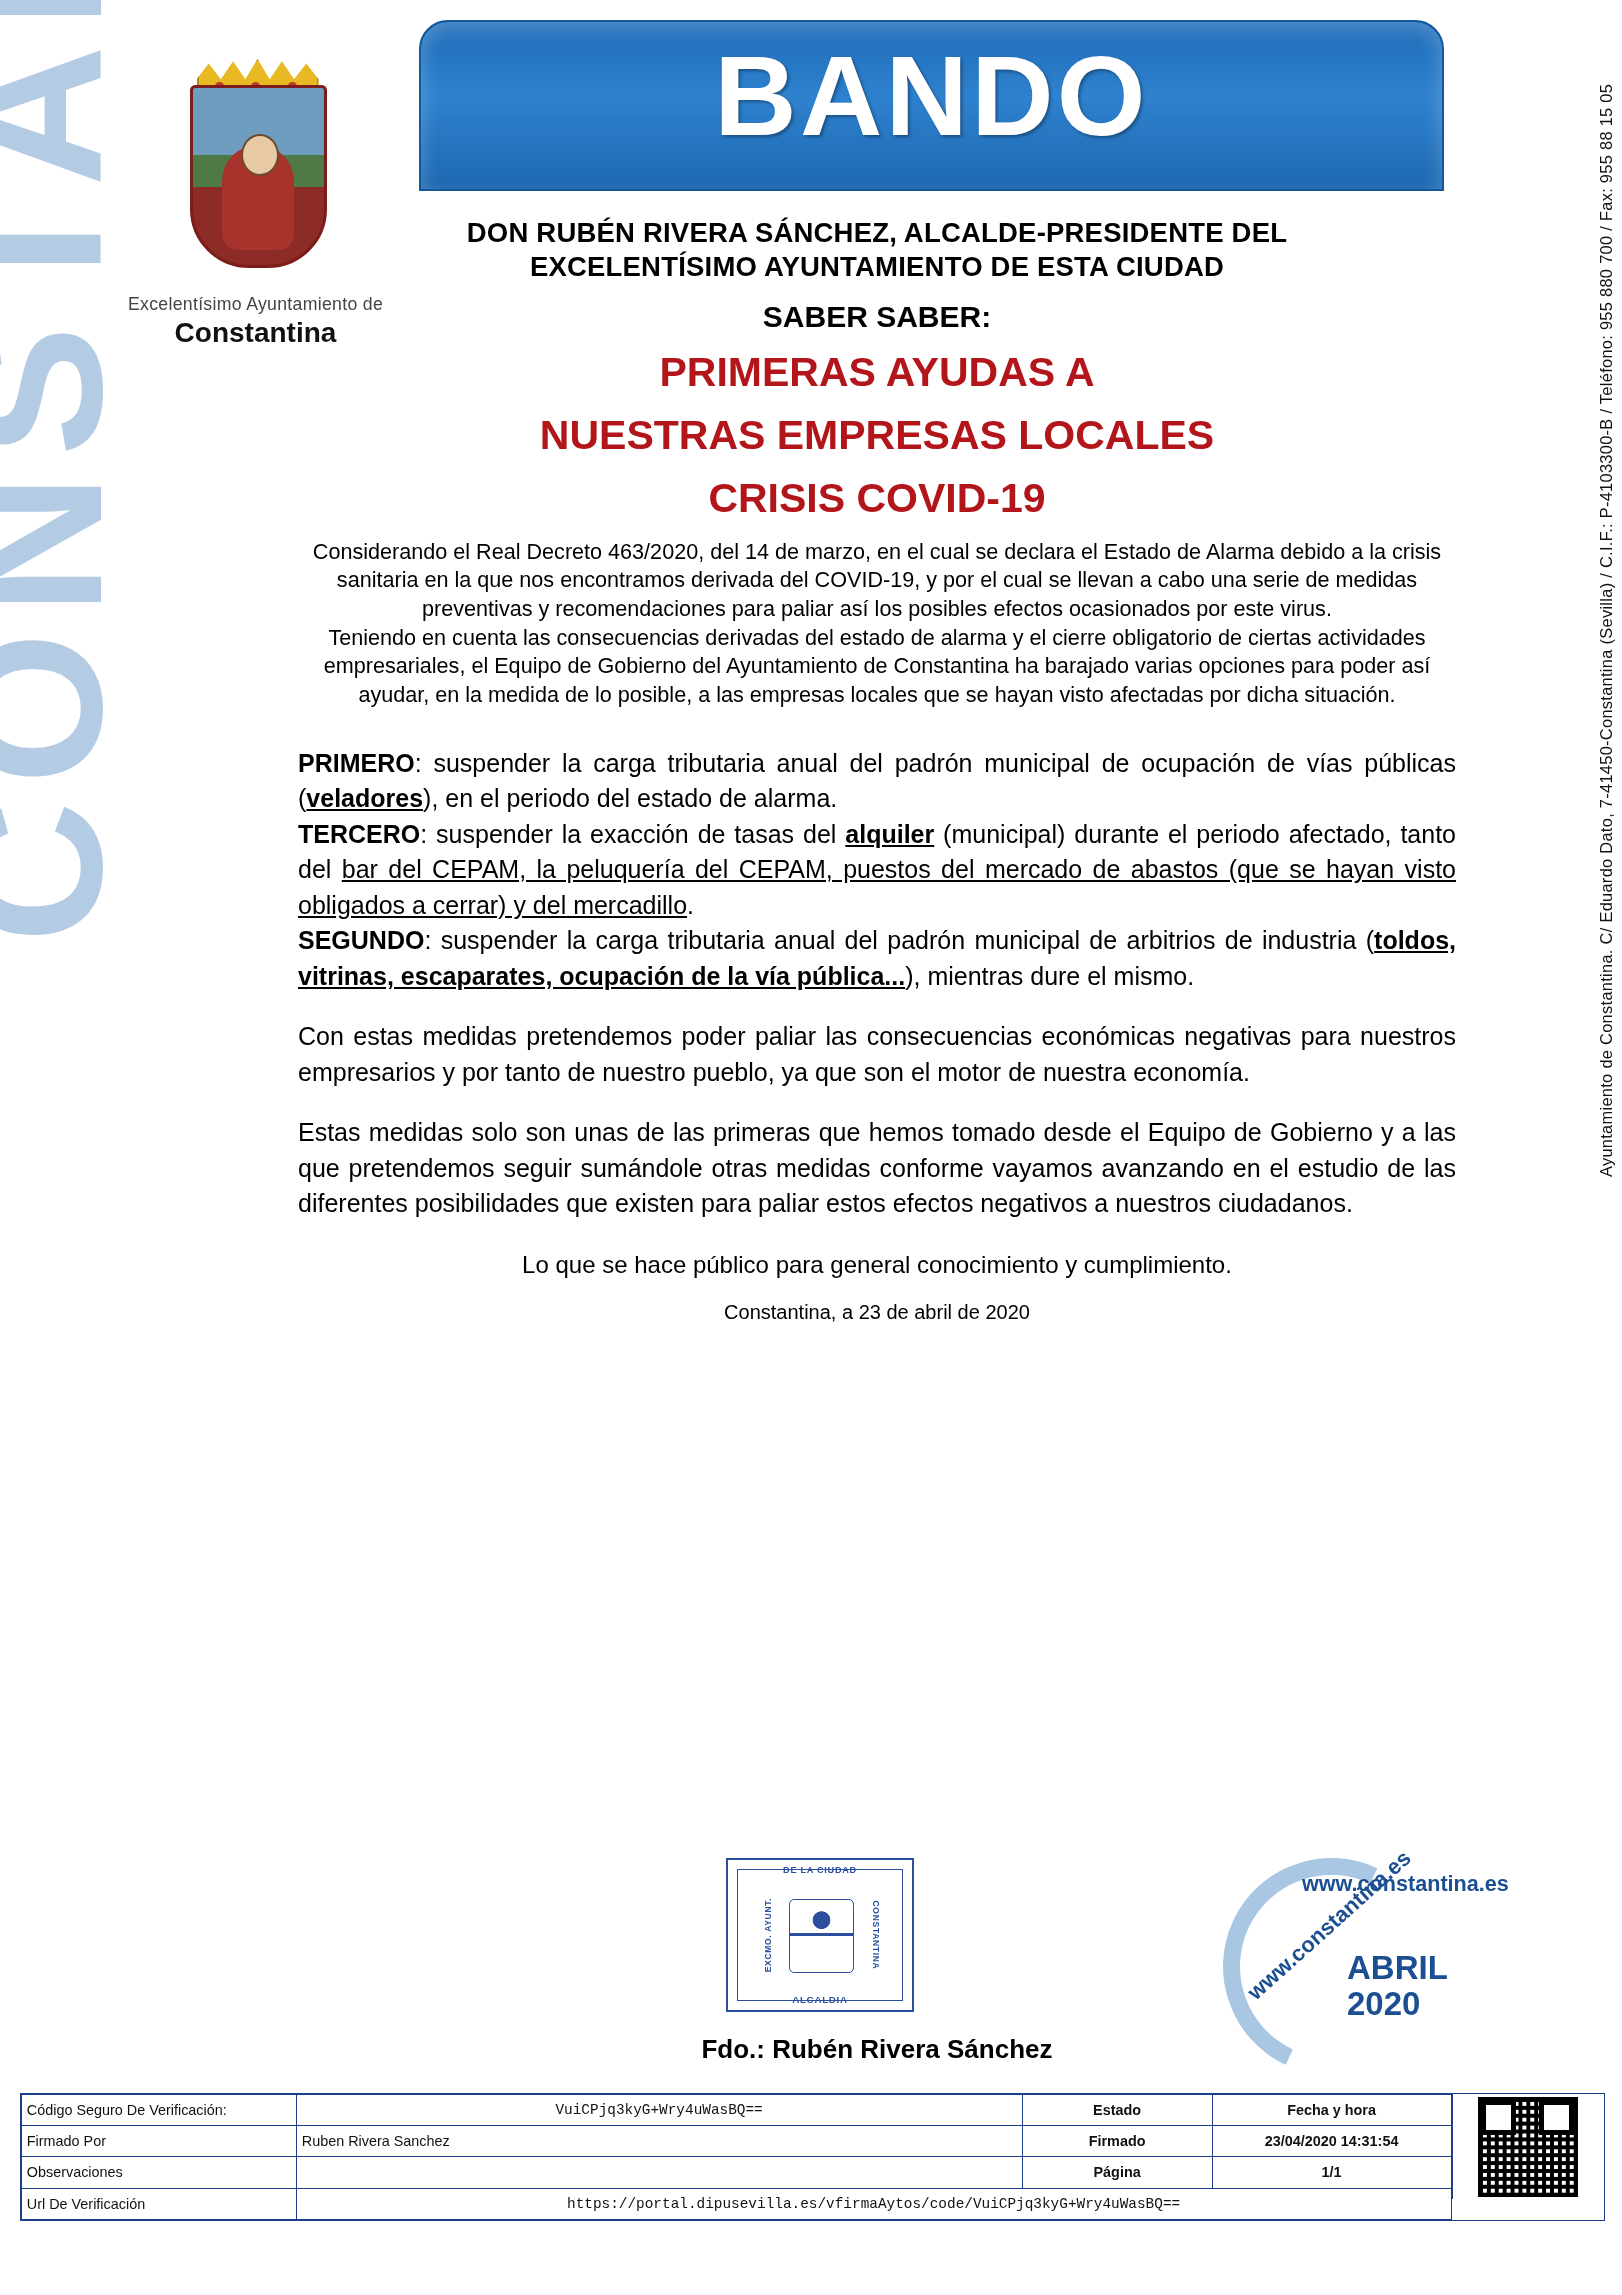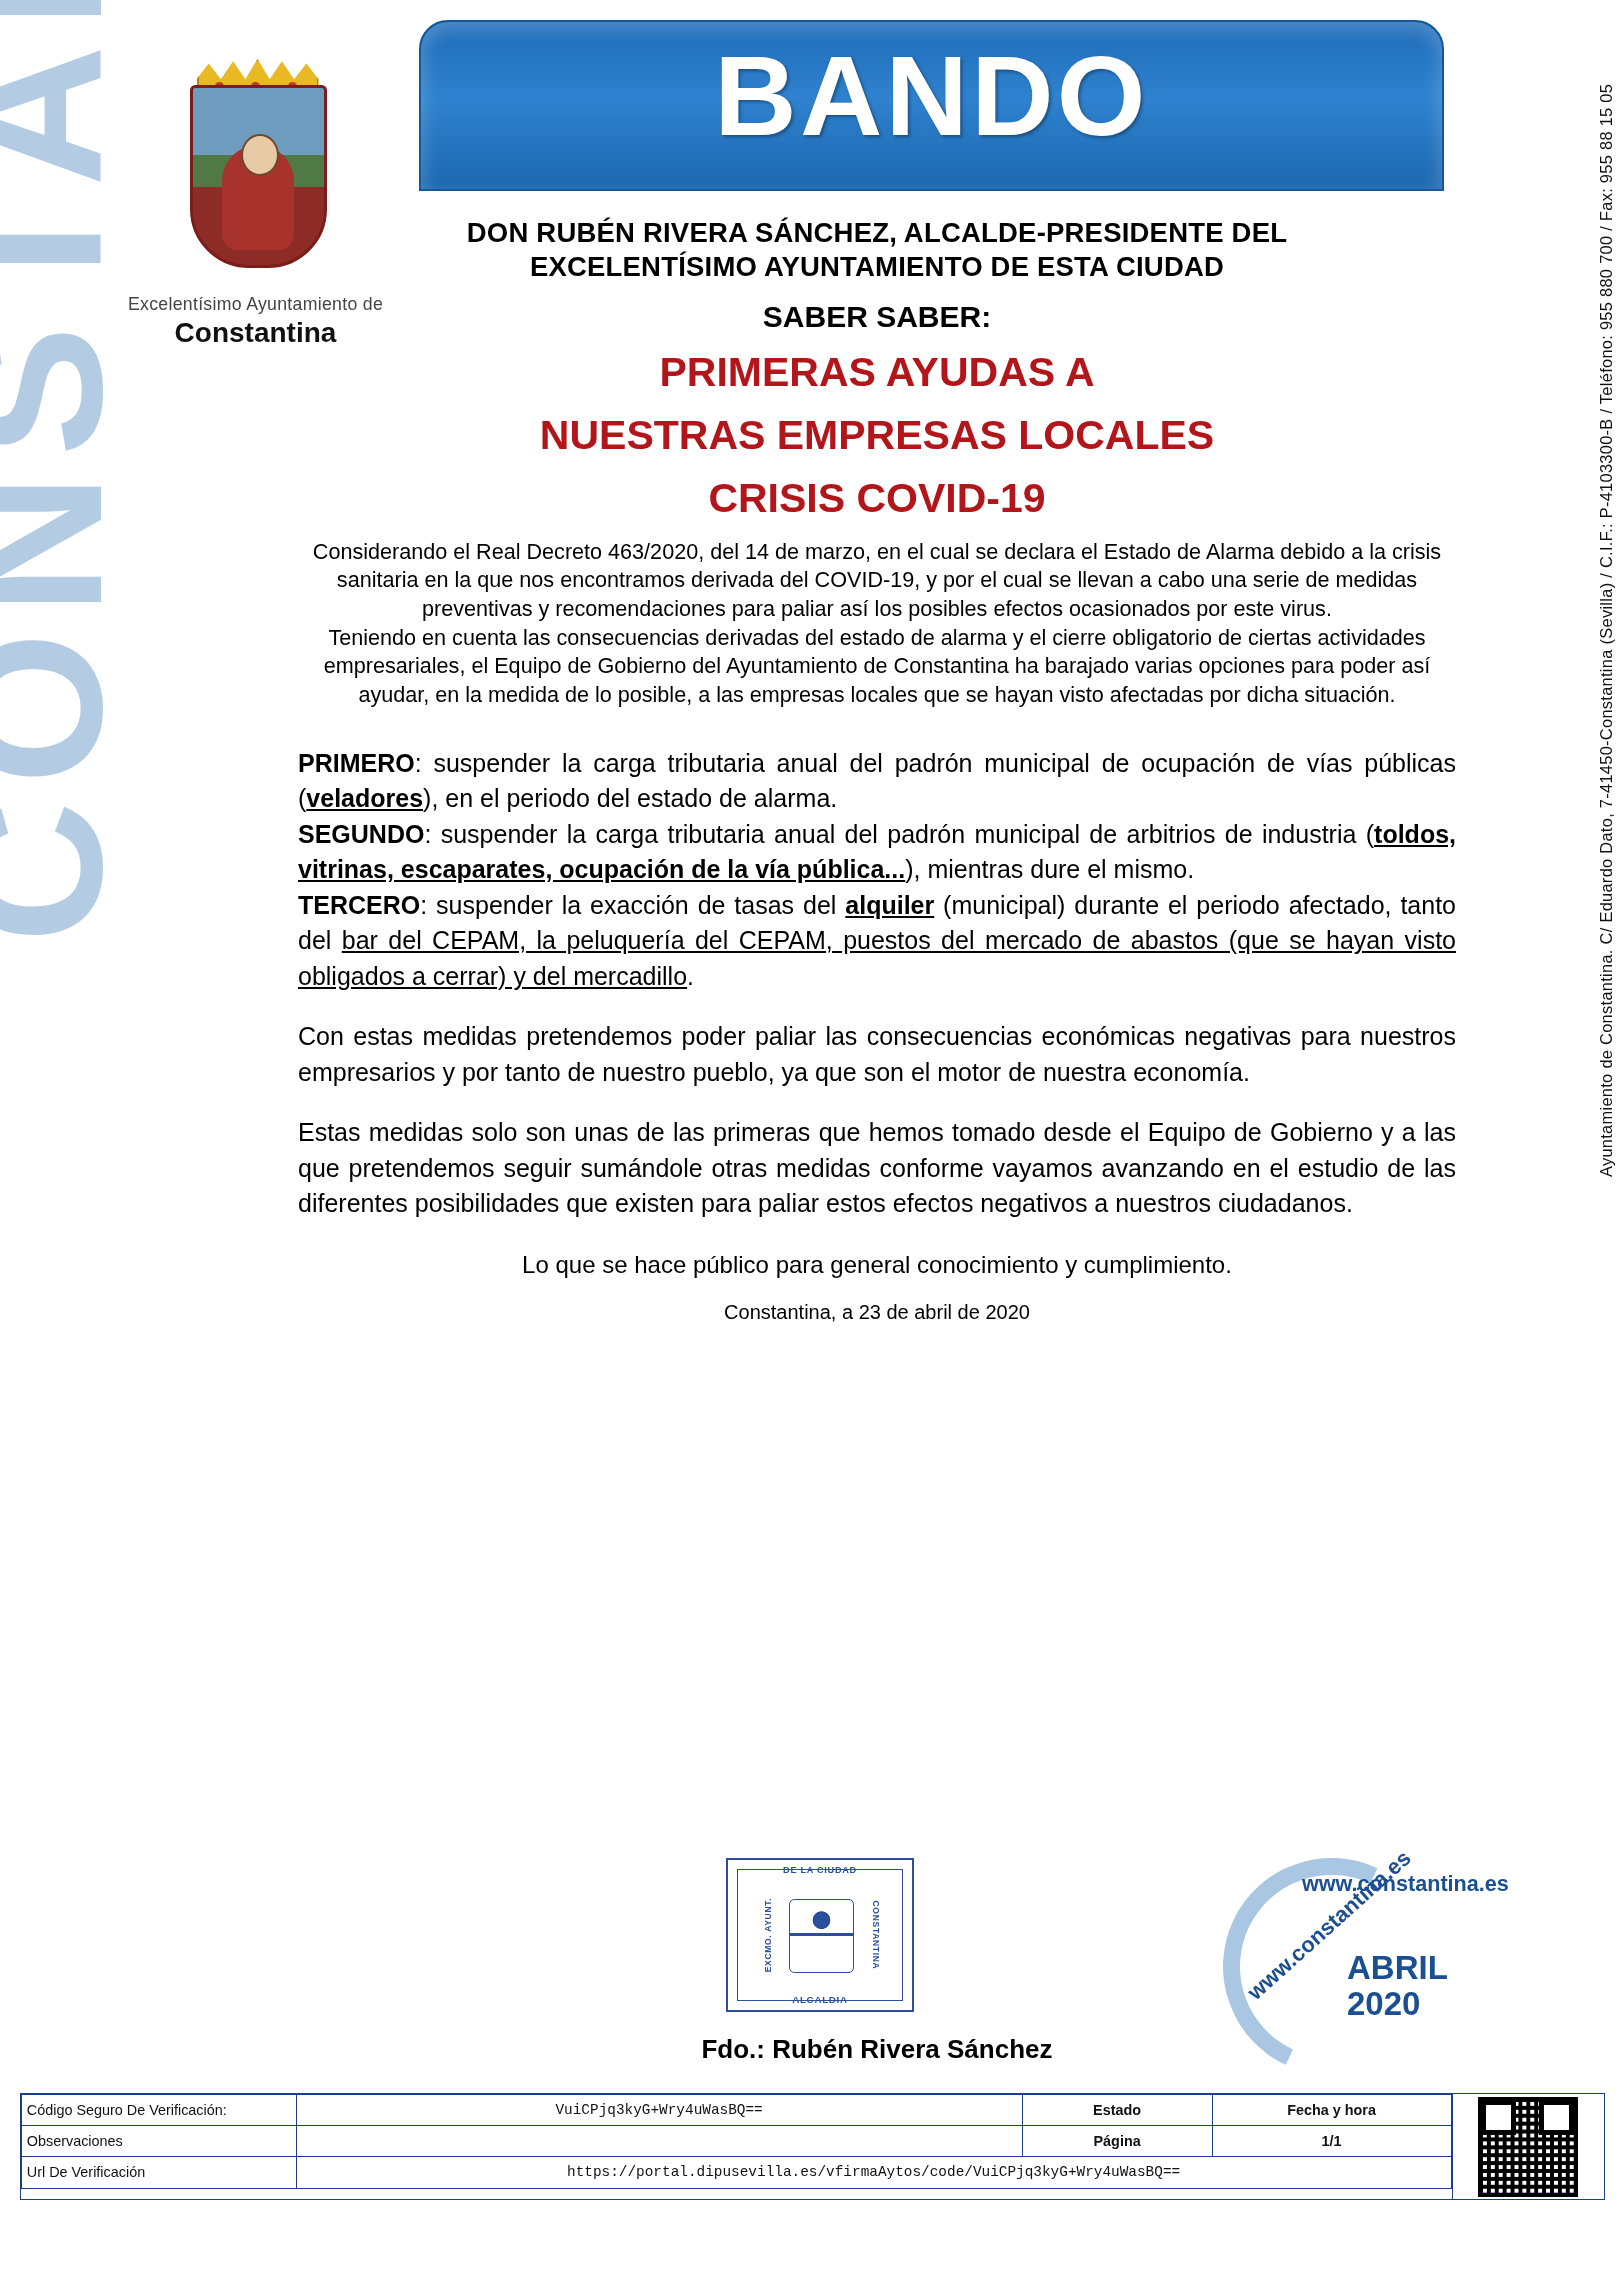--- a/index.html
+++ b/index.html
@@ -408,24 +408,24 @@
     <div class="intro">
       <p>Considerando el Real Decreto 463/2020, del 14 de marzo, en el cual se declara el Estado de Alarma debido a la crisis sanitaria en la que nos encontramos derivada del COVID-19, y por el cual se llevan a cabo una serie de medidas preventivas y recomendaciones para paliar así los posibles efectos ocasionados por este virus.</p>
       <p>Teniendo en cuenta las consecuencias derivadas del estado de alarma y el cierre obligatorio de ciertas actividades empresariales, el Equipo de Gobierno del Ayuntamiento de Constantina ha barajado varias opciones para poder así ayudar, en la medida de lo posible, a las empresas locales que se hayan visto afectadas por dicha situación.</p>
     </div>
 
     <div class="body-text">
       <p>
         <b>PRIMERO</b><span>: suspender la carga tributaria anual del padrón municipal de ocupación de vías públicas (</span><b class="u">veladores</b><span>), en el periodo del estado de alarma.</span>
       </p>
       <p>
-        <b>SEGUNDO</b><span>: suspender la carga tributaria anual del padrón municipal de arbitrios de industria (</span><b class="u">toldos, vitrinas, escaparates, ocupación de la vía pública...</b><span>), mientras dure el mismo.</span>
+        <b>TERCERO</b><span>: suspender la exacción de tasas del </span><b class="u">alquiler</b><span> (municipal) durante el periodo afectado, tanto del </span><span class="u">bar del CEPAM, la peluquería del CEPAM, puestos del mercado de abastos (que se hayan visto obligados a cerrar) y del mercadillo</span><span>.</span>
       </p>
       <p>
-        <b>TERCERO</b><span>: suspender la exacción de tasas del </span><b class="u">alquiler</b><span> (municipal) durante el periodo afectado, tanto del </span><span class="u">bar del CEPAM, la peluquería del CEPAM, puestos del mercado de abastos (que se hayan visto obligados a cerrar) y del mercadillo</span><span>.</span>
+        <b>SEGUNDO</b><span>: suspender la carga tributaria anual del padrón municipal de arbitrios de industria (</span><b class="u">toldos, vitrinas, escaparates, ocupación de la vía pública...</b><span>), mientras dure el mismo.</span>
       </p>
       <div class="gap"></div>
       <p>Con estas medidas pretendemos poder paliar las consecuencias económicas negativas para nuestros empresarios y por tanto de nuestro pueblo, ya que son el motor de nuestra economía.</p>
       <div class="gap"></div>
       <p>Estas medidas solo son unas de las primeras que hemos tomado desde el Equipo de Gobierno y a las que pretendemos seguir sumándole otras medidas conforme vayamos avanzando en el estudio de las diferentes posibilidades que existen para paliar estos efectos negativos a nuestros ciudadanos.</p>
     </div>
 
     <div class="closing">Lo que se hace público para general conocimiento y cumplimiento.</div>
     <div class="place-date">Constantina, a 23 de abril de 2020</div>
   </div>
@@ -458,20 +458,26 @@
         <col style="width:239px">
       </colgroup>
       <tbody>
         <tr>
           <td class="lbl">Código Seguro De Verificación:</td>
           <td class="mono">VuiCPjq3kyG+Wry4uWasBQ==</td>
           <td class="ctr">Estado</td>
           <td class="ctr">Fecha y hora</td>
         </tr>
         <tr>
+          <td class="lbl">Firmado Por</td>
+          <td class="mono-left">Ruben Rivera Sanchez</td>
+          <td class="ctr">Firmado</td>
+          <td class="ctr">23/04/2020 14:31:54</td>
+        </tr>
+        <tr>
           <td class="lbl">Observaciones</td>
           <td class="mono-left"></td>
           <td class="ctr">Página</td>
           <td class="ctr">1/1</td>
         </tr>
         <tr>
           <td class="lbl">Url De Verificación</td>
           <td class="mono" colspan="3">https://portal.dipusevilla.es/vfirmaAytos/code/VuiCPjq3kyG+Wry4uWasBQ==</td>
         </tr>
       </tbody>

